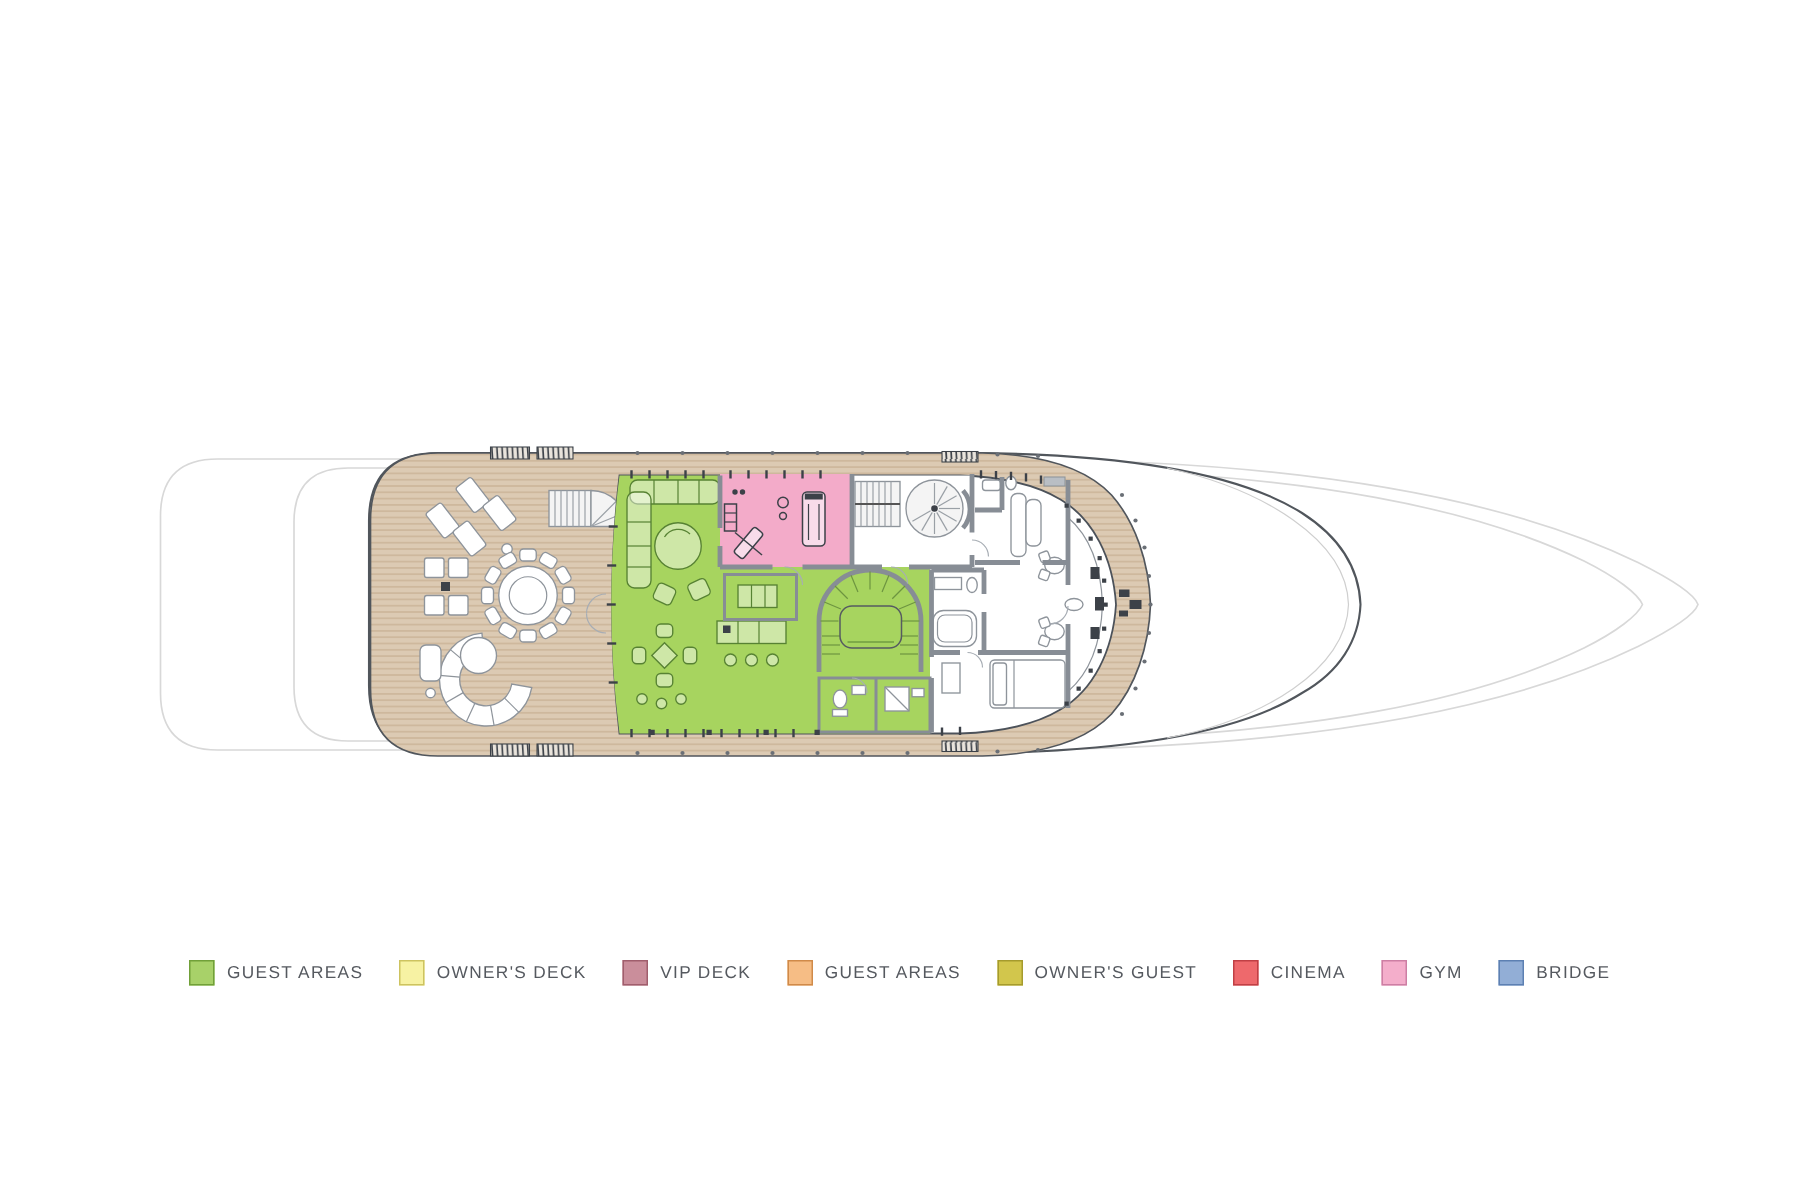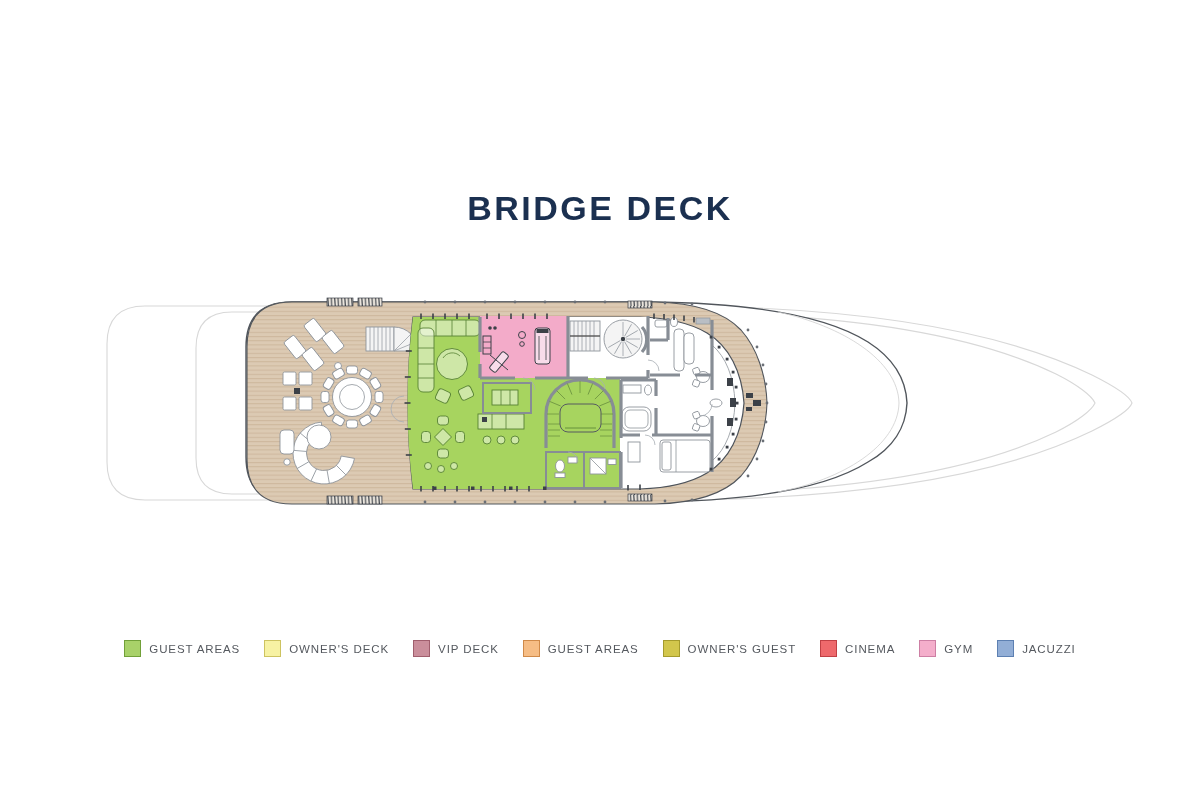--- a/index.html
+++ b/index.html
@@ -33,21 +33,20 @@
   .arc{fill:none;stroke:#a7adb4;stroke-width:0.8;}
   .stair{fill:#f4f4f4;stroke:#8e949b;stroke-width:0.9;}
   .tread{stroke:#9aa0a6;stroke-width:0.8;}
   .gtread{stroke:#6d9440;stroke-width:0.8;}
 </style>
 </head>
 <body>
 
 <div class="page">
 
-  <h1 class="title">BRIDGE DECK</h1>
 
   <svg class="plan-svg" width="1200" height="800" viewBox="0 0 1200 800" aria-hidden="true">
     <defs>
       <pattern id="planks" width="12" height="4.2" patternUnits="userSpaceOnUse">
         <rect width="12" height="4.2" style="fill:var(--c-deck)"></rect>
         <line x1="0" y1="0.6" x2="12" y2="0.6" style="stroke:var(--c-plank);stroke-width:0.7"></line>
       </pattern>
       <pattern id="hatch" width="3.4" height="9" patternUnits="userSpaceOnUse">
         <rect width="3.4" height="9" fill="#e9e4dc"></rect>
         <line x1="1.4" y1="0" x2="2" y2="9" stroke="#3c4148" stroke-width="1.1"></line>
@@ -432,17 +431,17 @@
     <div class="legend-item">
       <span class="swatch" style="background: rgb(238, 105, 108); border-color: rgb(192, 64, 69);"></span>
       <span class="legend-label">CINEMA</span>
     </div>
     <div class="legend-item">
       <span class="swatch" style="background: rgb(244, 174, 203); border-color: rgb(205, 127, 164);"></span>
       <span class="legend-label">GYM</span>
     </div>
     <div class="legend-item">
       <span class="swatch" style="background: rgb(146, 174, 214); border-color: rgb(93, 128, 178);"></span>
-      <span class="legend-label">JACUZZI</span>
+      <span class="legend-label">BRIDGE</span>
     </div>
   </div>
 
 </div>
 
 </body></html>

